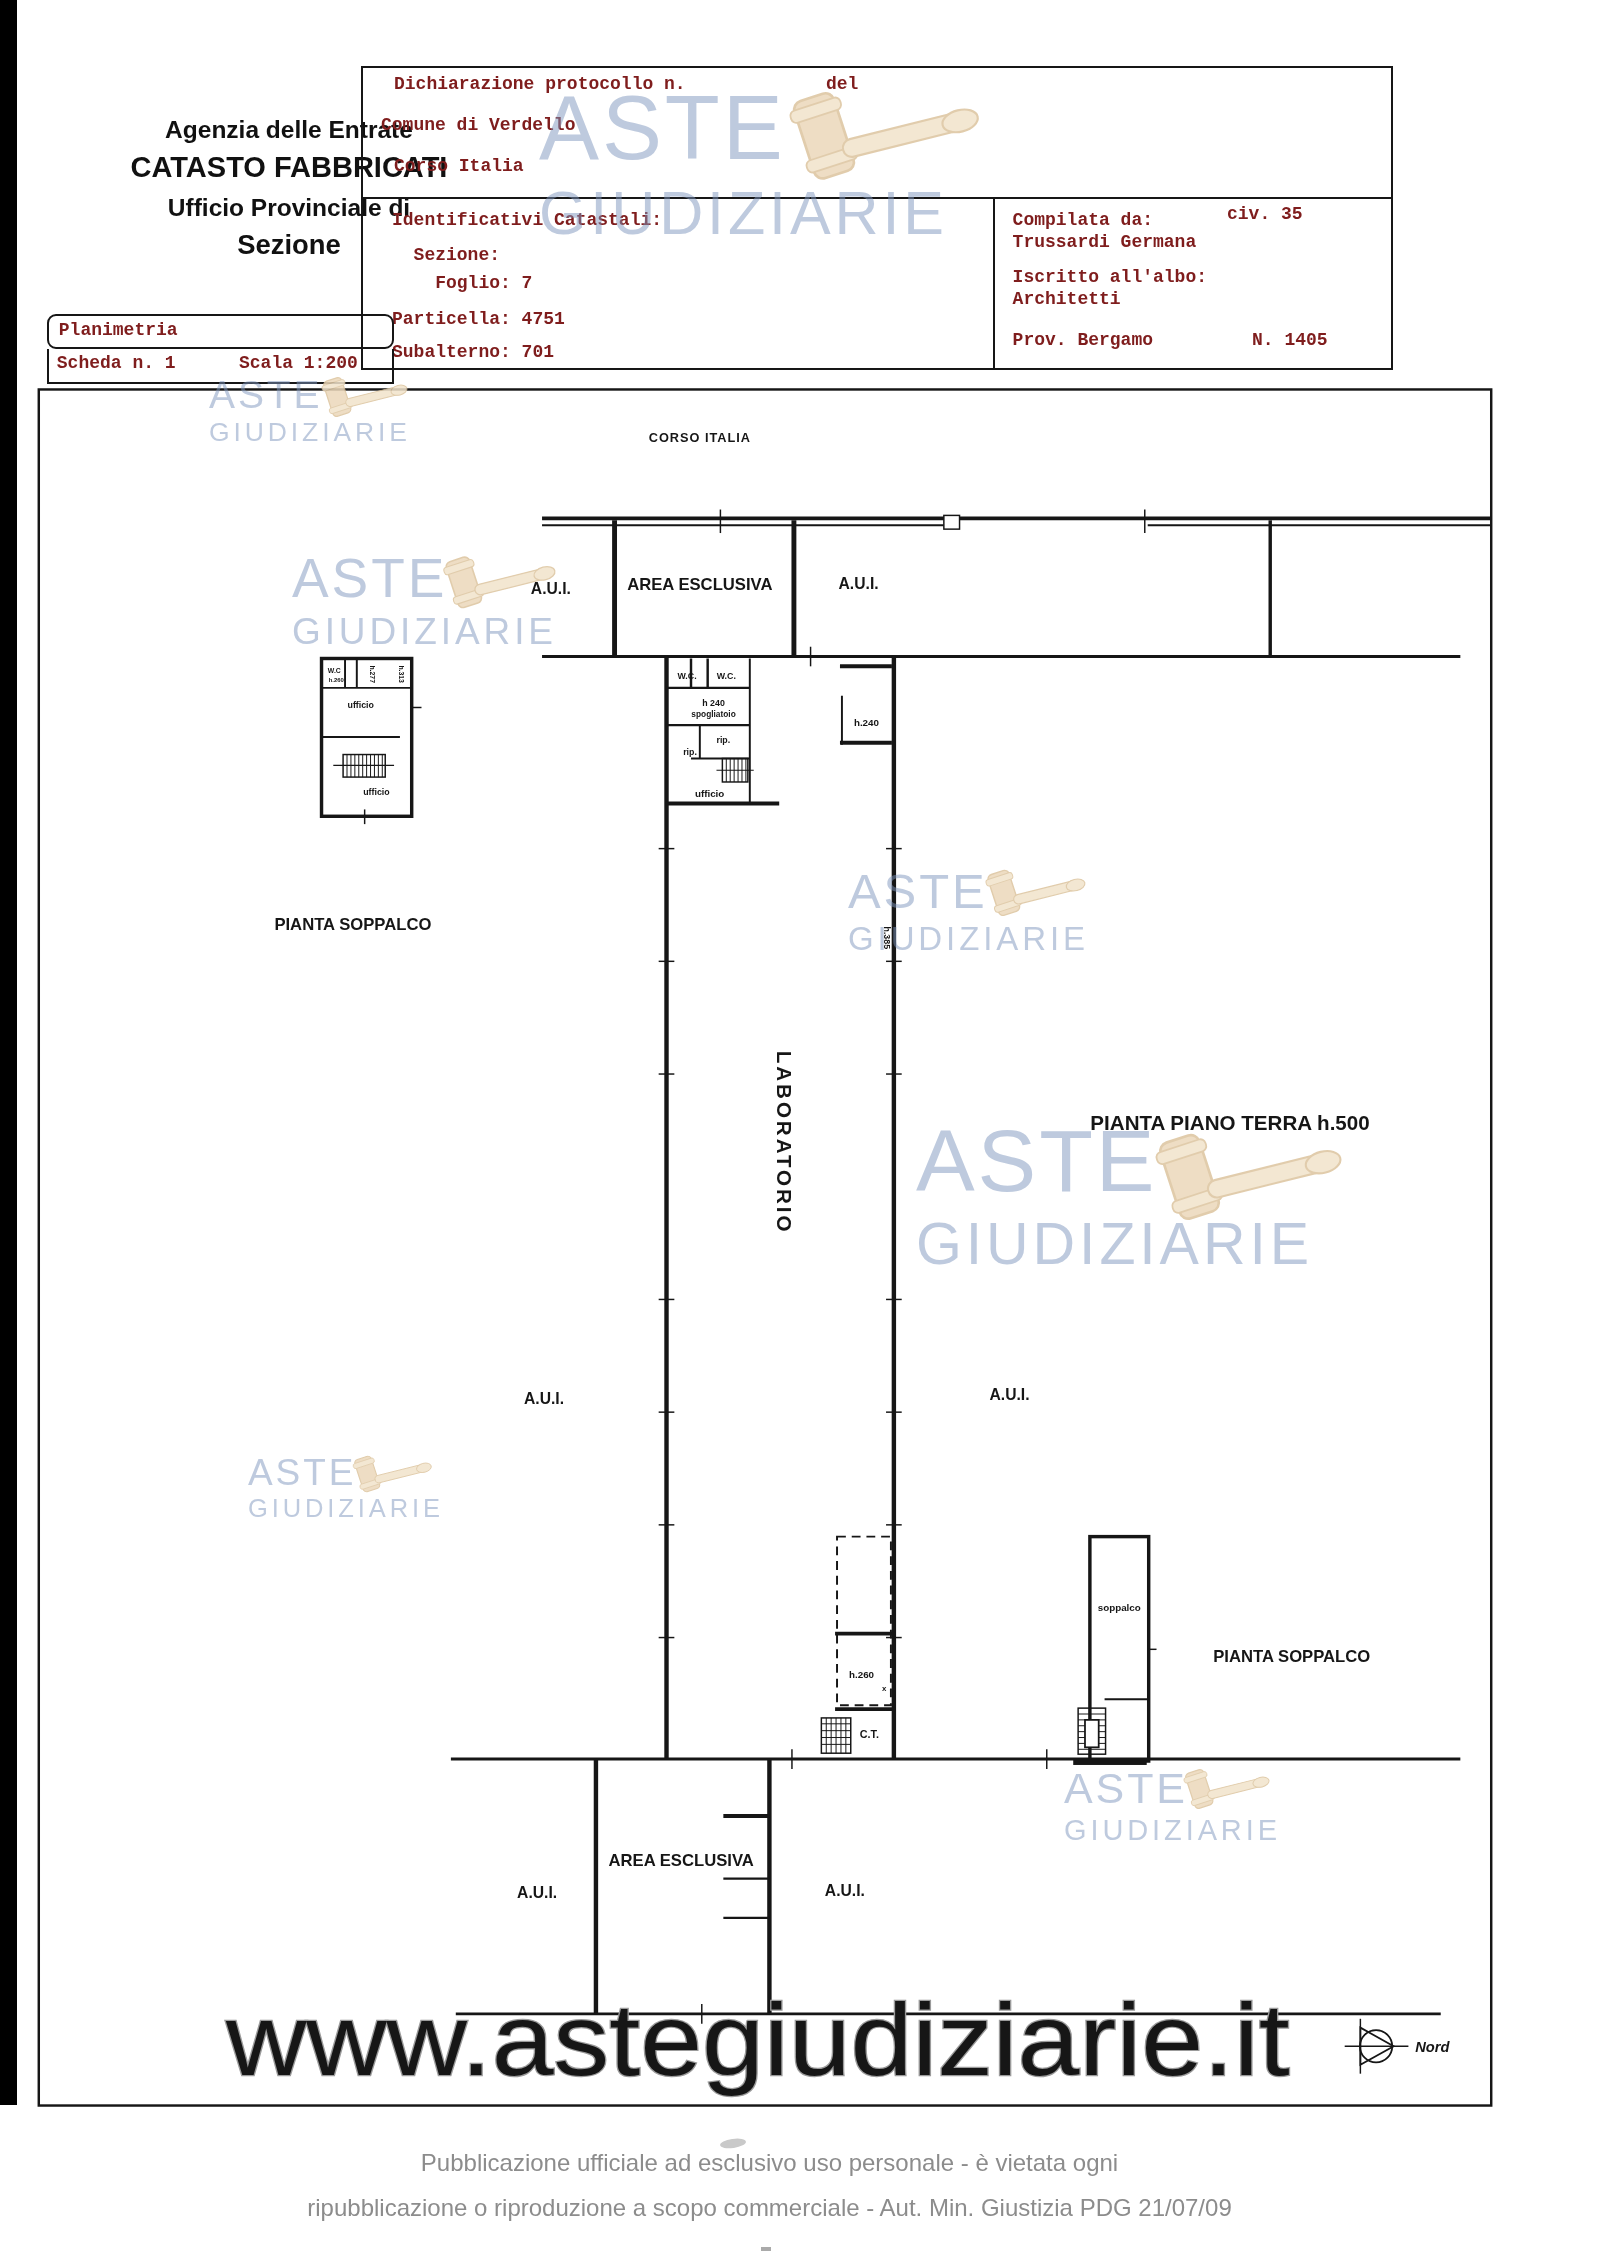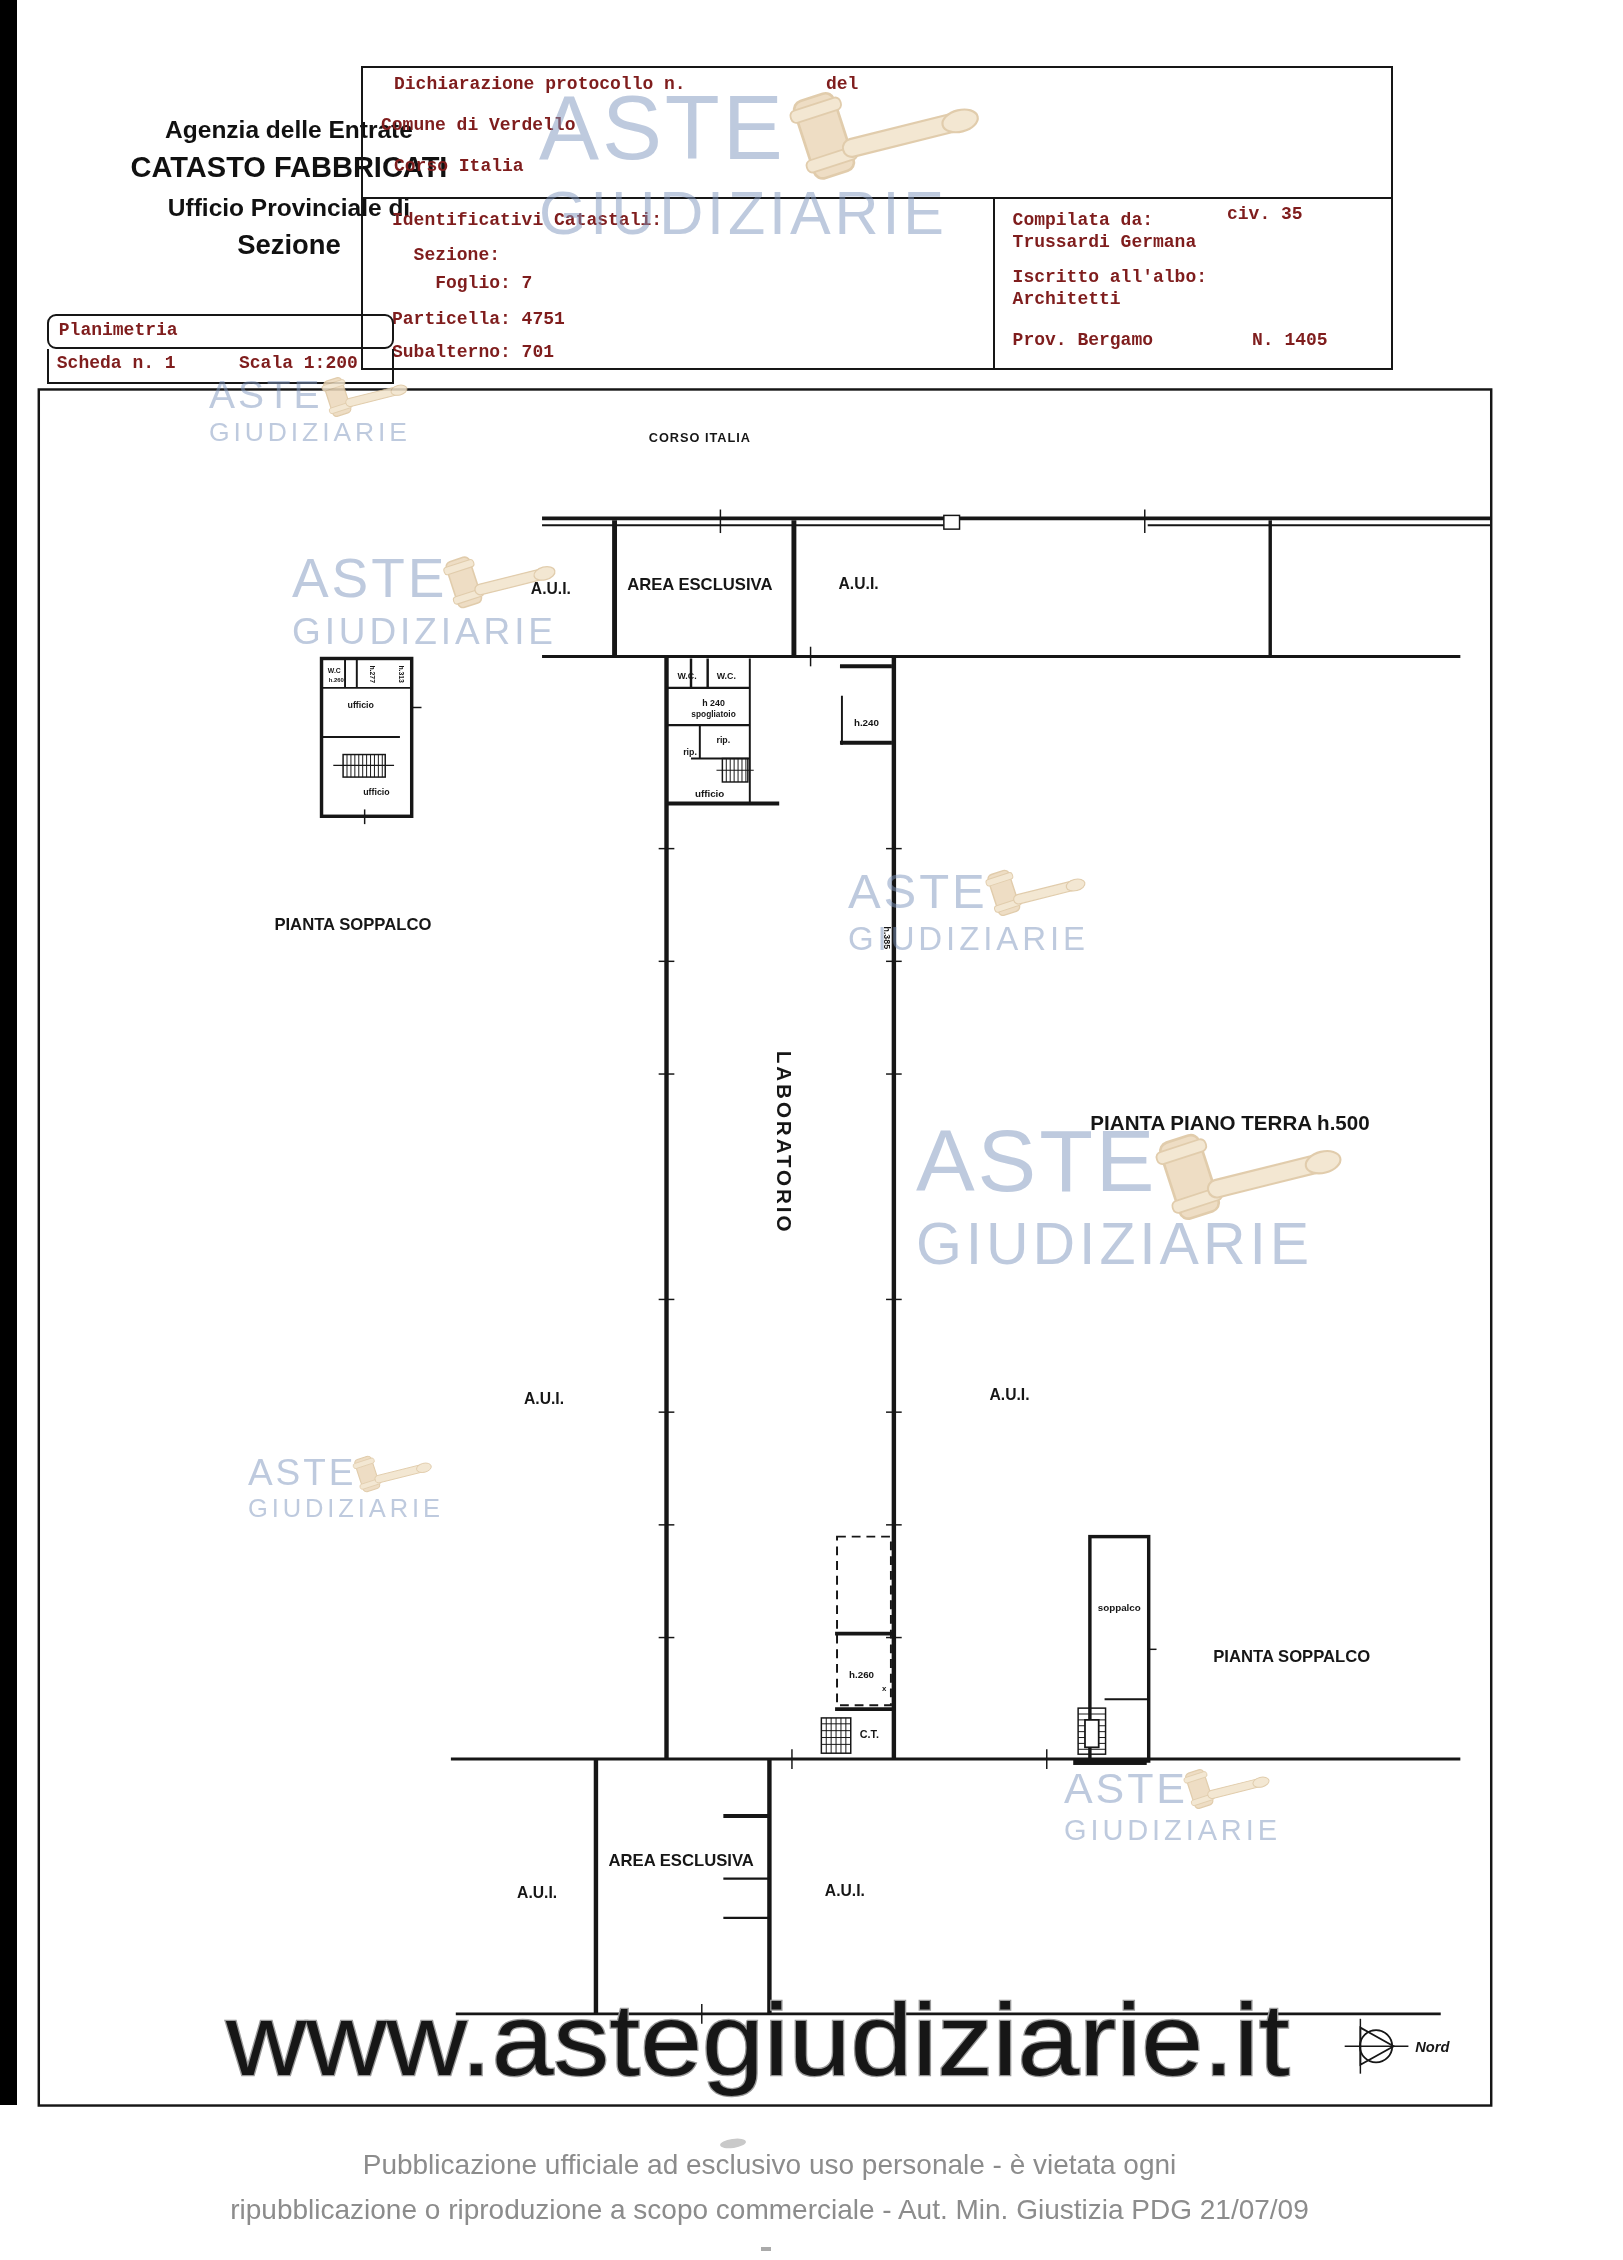--- a/index.html
+++ b/index.html
@@ -7,21 +7,21 @@
        font-family:"Liberation Sans",sans-serif;}
   .abs{position:absolute;}
   .mono{font-family:Liberation Mono, monospace;font-weight:700;font-size:18px;color:#7f1d1d;white-space:pre;}
   .box{position:absolute;border:2.9px solid #161616;box-sizing:border-box;background:transparent;}
   .agency-line{position:absolute;left:83px;width:412px;text-align:center;font-weight:700;color:#111;}
   .wm{position:absolute;pointer-events:none;white-space:nowrap;color:rgba(125,150,190,0.50);
       font-family:"Liberation Sans",sans-serif;font-weight:400;line-height:1;}
   .wm .aste{display:block;letter-spacing:2.9px;}
   .wm .giud{display:block;letter-spacing:3.9px;margin-top:9.8px;}
   .wm svg{position:absolute;}
-  .footer-line{position:absolute;left:0;width:1539px;text-align:center;color:#8c8c8c;font-size:28px;}
+  .footer-line{position:absolute;left:0;width:1539px;text-align:center;color:#8c8c8c;font-size:24px;}
   svg text{font-family:"Liberation Sans",sans-serif;fill:#161616;}
   .lbl-lg{font-size:17px;font-weight:700;}
   .lbl-md{font-size:16px;font-weight:700;}
   .lbl-room{font-size:10px;font-weight:700;}
   .lbl-sm{font-size:9px;font-weight:700;}
   .lbl-tiny{font-size:7px;font-weight:700;}
   .lbl-corso{font-size:13px;font-weight:700;letter-spacing:1px;}
   .lbl-lab{font-size:21px;font-weight:700;letter-spacing:3px;}
   .lbl-title{font-size:21px;font-weight:700;}
   .lbl-nord{font-size:15px;font-weight:700;font-style:italic;}

